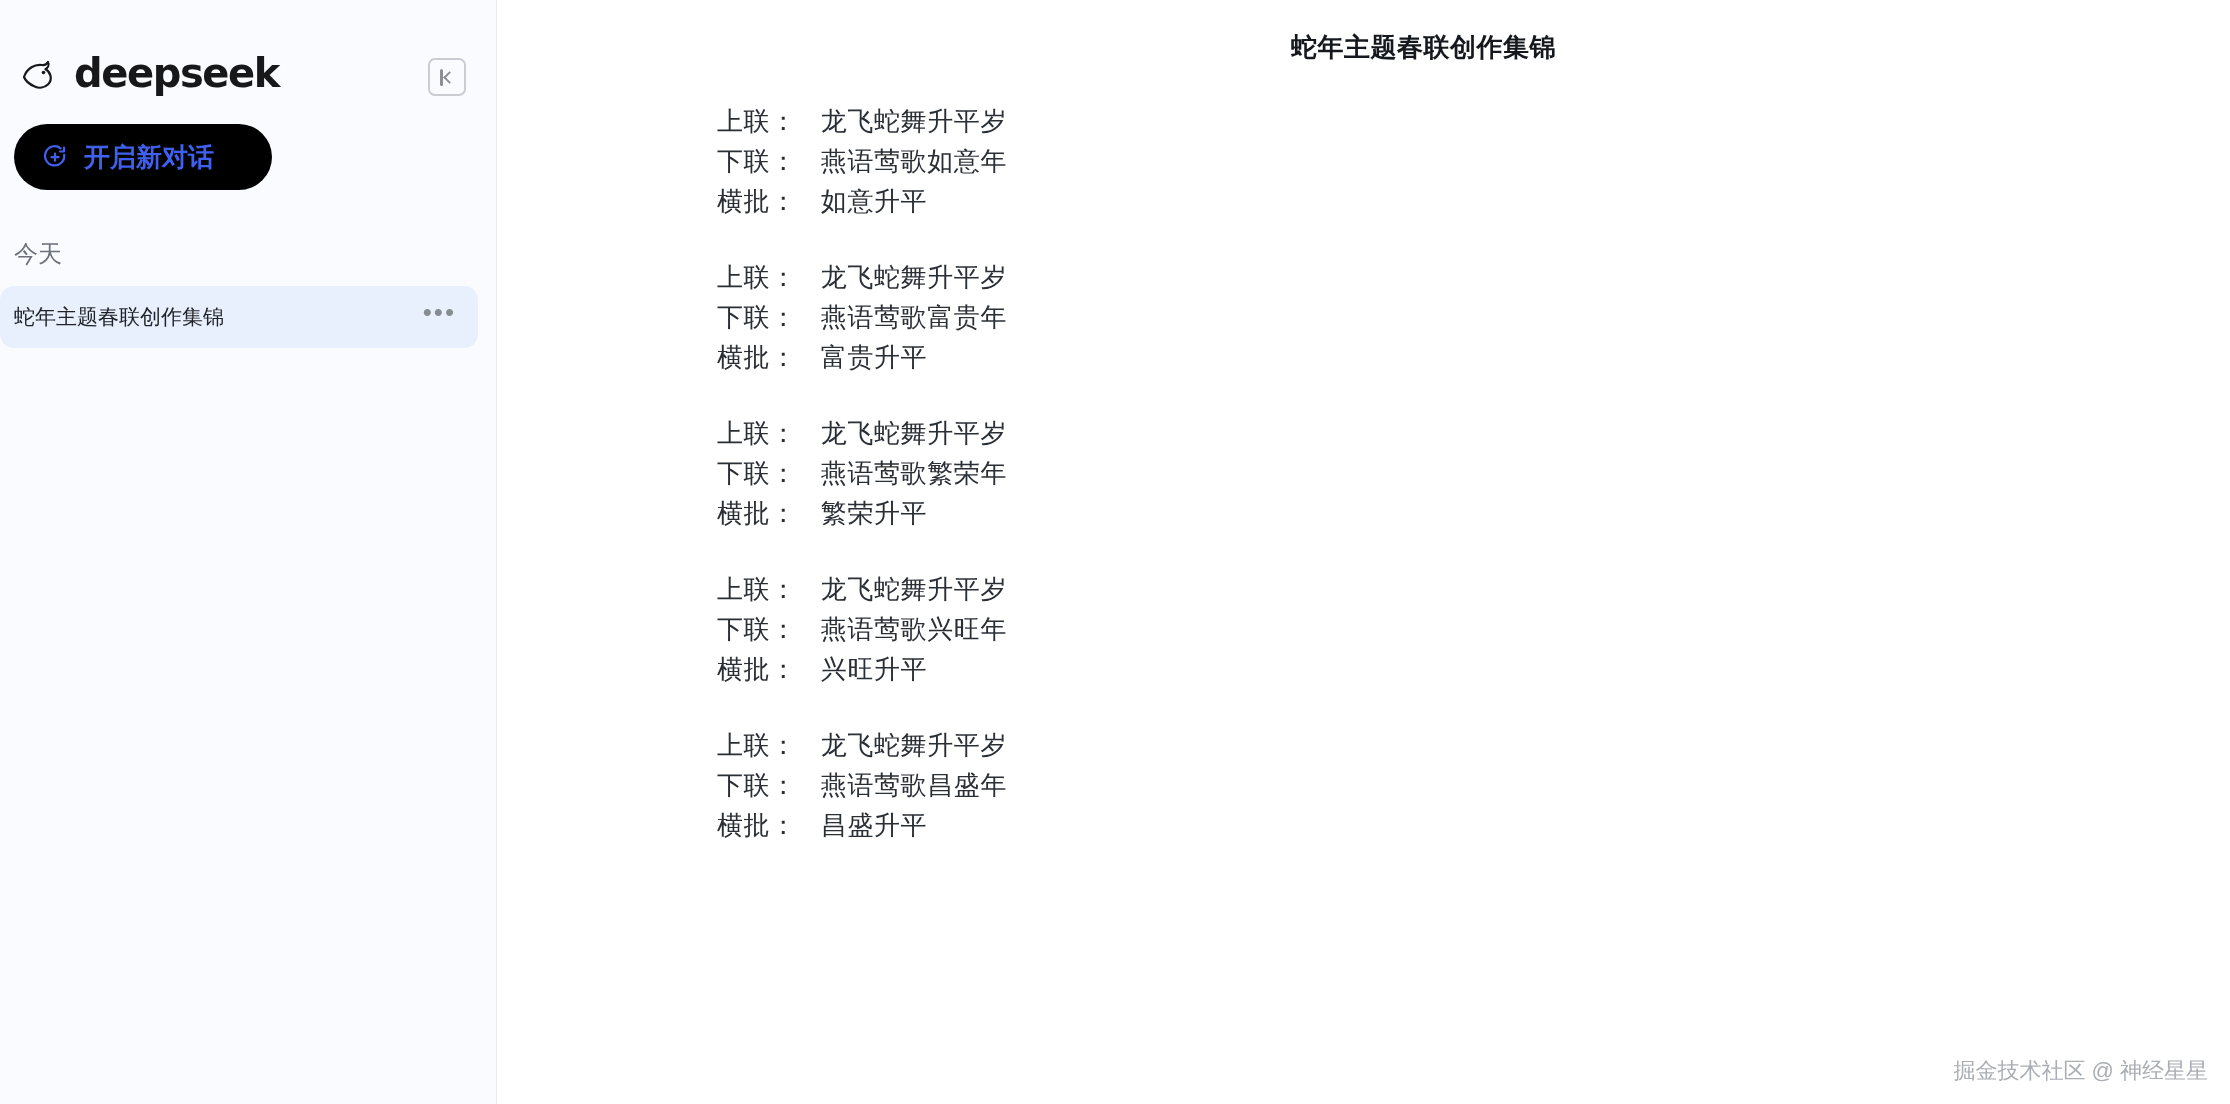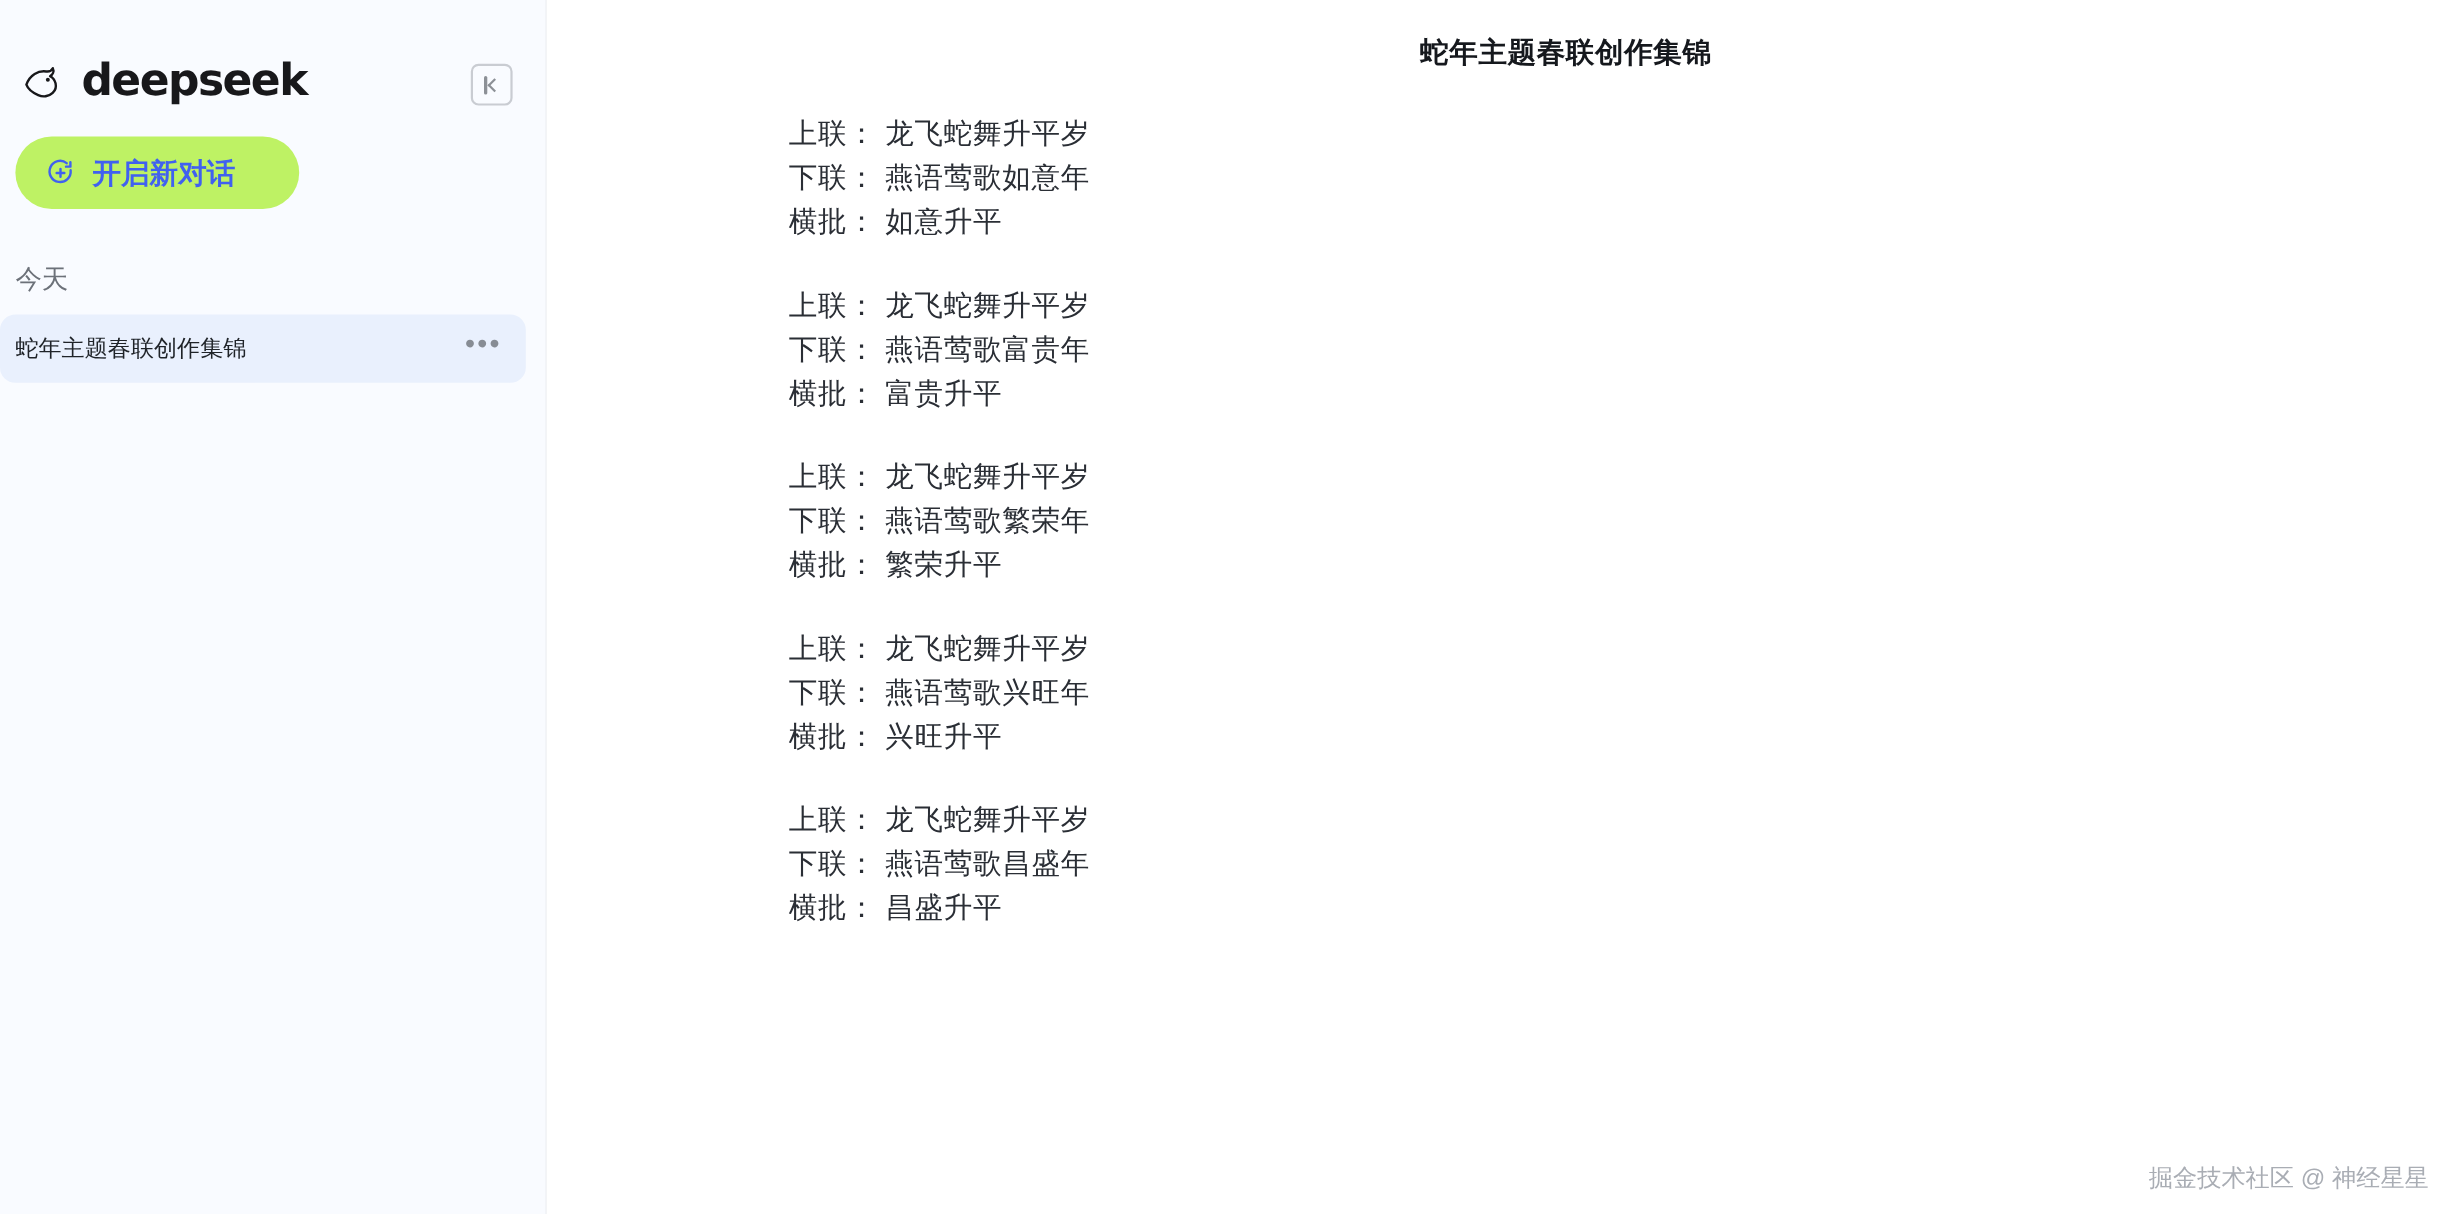--- a/index.html
+++ b/index.html
@@ -76,21 +76,21 @@
     border-left: 2.5px solid #8c9096;
     border-bottom: 2.5px solid #8c9096;
     transform: rotate(45deg);
     margin-left: -1px;
   }
 
   .new-chat {
     margin: 28px 0 0 14px;
     height: 66px;
     width: 258px;
-    background: #bef264;
+    background: #000000;
     border-radius: 33px;
     display: flex;
     align-items: center;
     gap: 14px;
     padding: 16px 26px;
     cursor: pointer;
   }
   .new-chat-icon {
     width: 30px;
     height: 30px;
@@ -169,21 +169,21 @@
   }
   .couplet-block:first-of-type { margin-top: 48px; }
   .couplet-line {
     font-size: 26px;
     color: #2a2e35;
     line-height: 40px;
     letter-spacing: 0.6px;
     white-space: nowrap;
   }
   .couplet-line .lbl { color: #2a2e35; }
-  .couplet-line .txt { margin-left: 8px; }
+  .couplet-line .txt { margin-left: 24px; }
 
   
   .watermark {
     position: absolute;
     right: 22px;
     bottom: 18px;
     font-size: 22px;
     color: #a9adb4;
     white-space: nowrap;
   }

